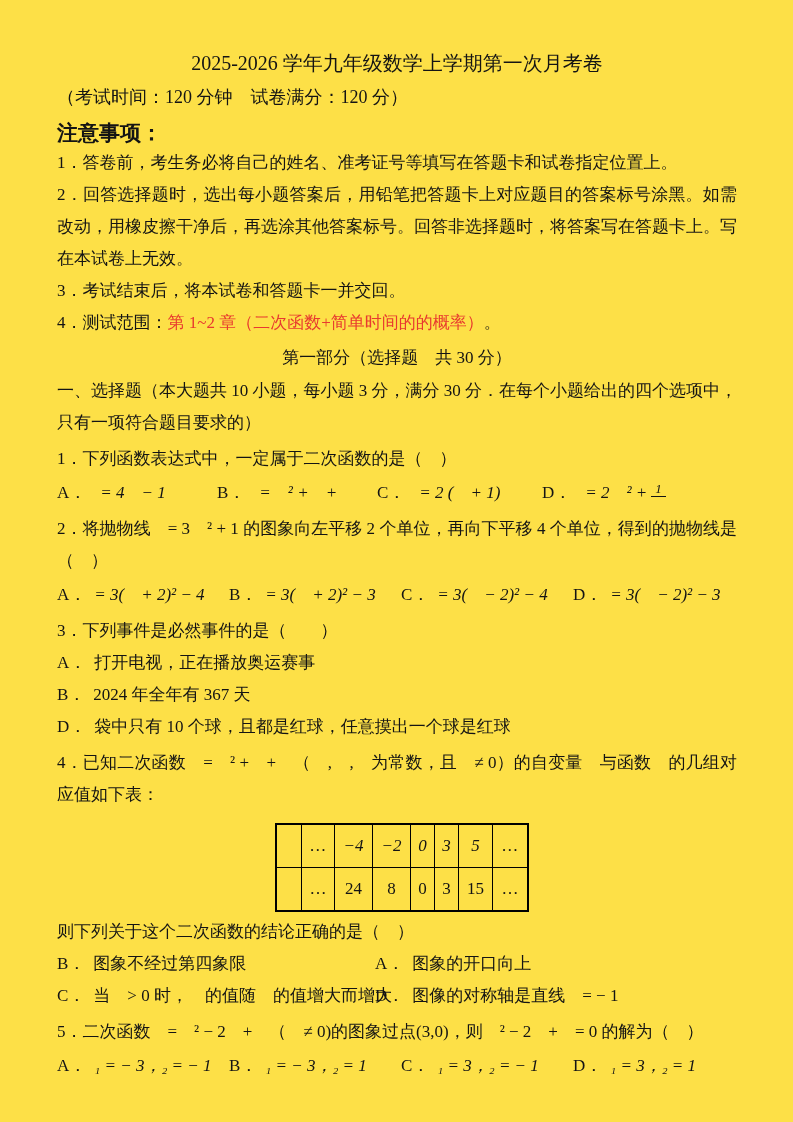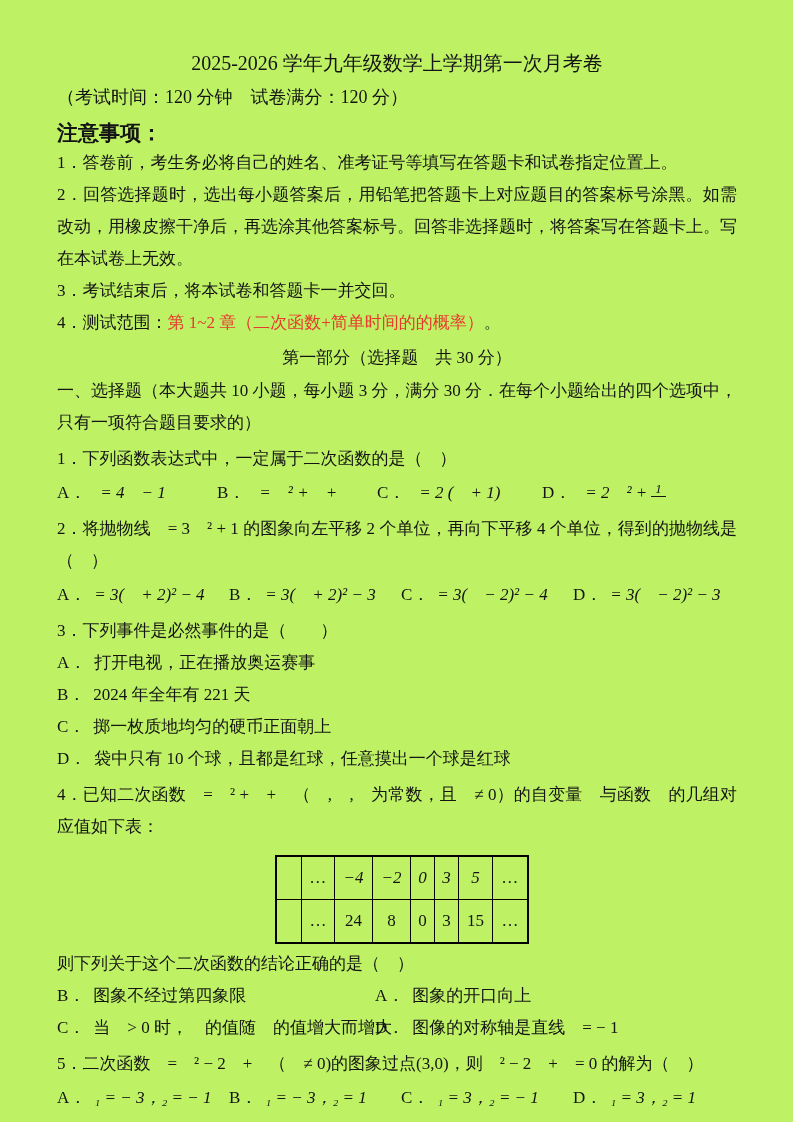--- a/index.html
+++ b/index.html
@@ -1,19 +1,19 @@
 <!DOCTYPE html>
 <html><head>
 <meta charset="utf-8">
 <style>
   html,body{margin:0;padding:0;background:#ffffff;}
   .page{
     width:793px;height:1122px;box-sizing:border-box;
     padding:50px 56px 0 57px;
-    background:#bef264;color:#141414;
+    background:#fde047;color:#141414;
     font-family:"Liberation Serif","DejaVu Serif",serif;
     font-size:17px;overflow:hidden;position:relative;
   }
   .title{font-size:20px;font-weight:normal;text-align:center;margin:0;line-height:27px;}
   .subtitle{font-size:18px;text-align:left;line-height:26px;margin-top:7px;}
   .notice-heading{font-weight:bold;font-size:21px;line-height:27px;margin-top:10px;}
   .para{margin:0;line-height:32px;text-align:justify;}
   .red{color:#e8392f;}
   .part-title{text-align:center;line-height:34px;margin-top:2px;}
   .stem{margin-top:4px;}
@@ -70,22 +70,21 @@
   <p class="para stem">2．将抛物线　= 3　² + 1 的图象向左平移 2 个单位，再向下平移 4 个单位，得到的抛物线是（　）</p>
   <div class="opt-row">
     <span class="opt w172"><span class="opt-label-sm">A．</span><span class="math">= 3(　+ 2)² − 4</span></span>
     <span class="opt w172"><span class="opt-label-sm">B．</span><span class="math">= 3(　+ 2)² − 3</span></span>
     <span class="opt w172"><span class="opt-label-sm">C．</span><span class="math">= 3(　− 2)² − 4</span></span>
     <span class="opt wauto"><span class="opt-label-sm">D．</span><span class="math">= 3(　− 2)² − 3</span></span>
   </div>
 
   <p class="para stem">3．下列事件是必然事件的是（　　）</p>
   <p class="para"><span class="opt-label-sm">A．</span><span>打开电视，正在播放奥运赛事</span></p>
-  <p class="para"><span class="opt-label-sm">B．</span><span>2024 年全年有 221 天</span></p>
-  <p class="para"><span class="opt-label-sm">C．</span><span>掷一枚质地均匀的硬币正面朝上</span></p>
+  <p class="para"><span class="opt-label-sm">B．</span><span>2024 年全年有 367 天</span></p>
   <p class="para"><span class="opt-label-sm">D．</span><span>袋中只有 10 个球，且都是红球，任意摸出一个球是红球</span></p>
 
   <p class="para stem">4．已知二次函数　=　² +　+　（　,　,　为常数，且　≠ 0）的自变量　与函数　的几组对应值如下表：</p>
   <table class="vtable">
     <tbody>
         <tr>
       <td></td>
       <td>…</td>
       <td>−4</td>
       <td>−2</td>

